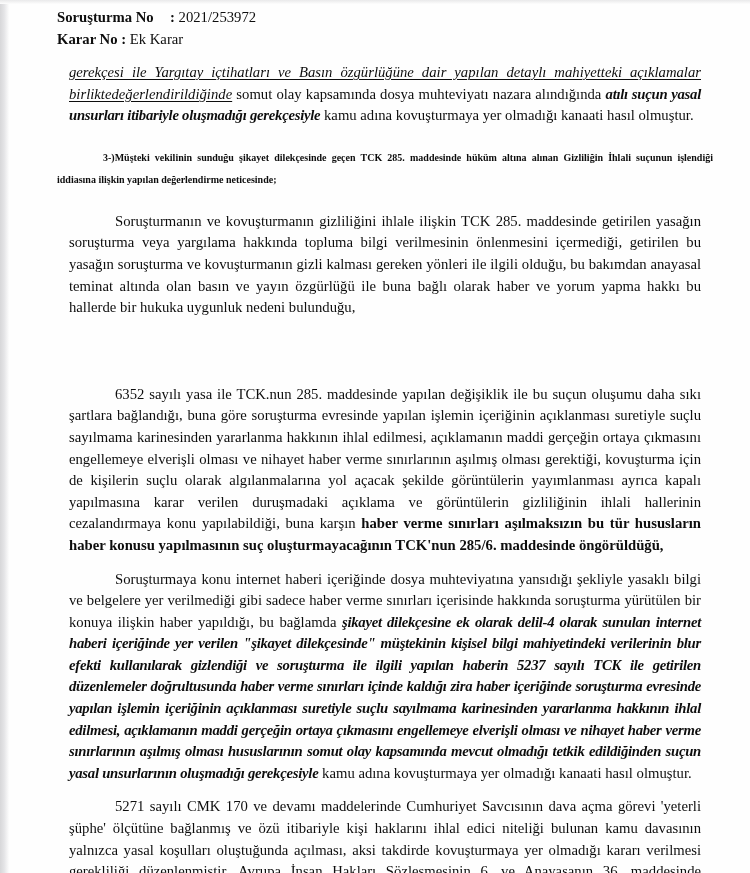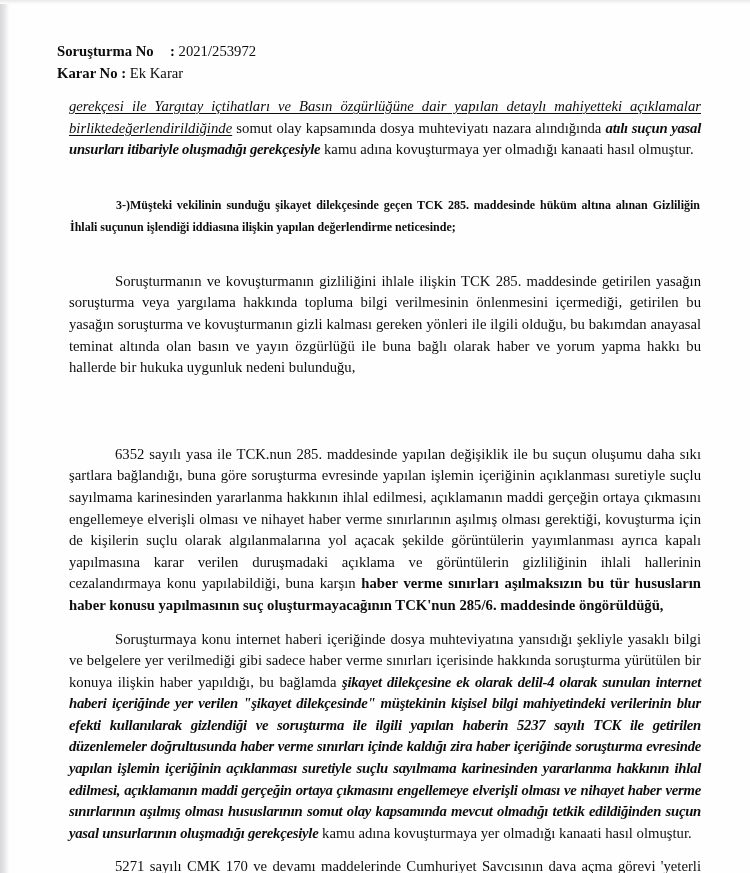--- a/index.html
+++ b/index.html
@@ -59,21 +59,20 @@
   }
   .hdr-sep {
     display: inline-block;
   }
   .hdr-val {
     font-weight: normal;
   }
   .label-wide {
     display: inline-block;
     min-width: 113px;
-    margin-top: 34px;
   }
 
   p.para {
     margin: 12px;
     font-size: 14.7px;
     line-height: 21.6px;
     text-align: justify;
     text-justify: inter-word;
     hyphens: none;
   }
@@ -108,24 +107,24 @@
   }
   .r-italic-underline {
     font-style: italic;
     text-decoration: underline;
     text-underline-offset: 2px;
     text-decoration-thickness: 1px;
   }
 
   .heading-bold {
     font-weight: bold;
-    font-size: 12px;
+    font-size: 10px;
     line-height: 22px;
     text-align: justify;
-    margin: 13px;
+    margin: 0;
     text-indent: 46px;
   }
 
   .closing-block p.para {
     line-height: 23px;
   }
   .closing-indent {
     text-indent: 46px;
   }
 </style>

